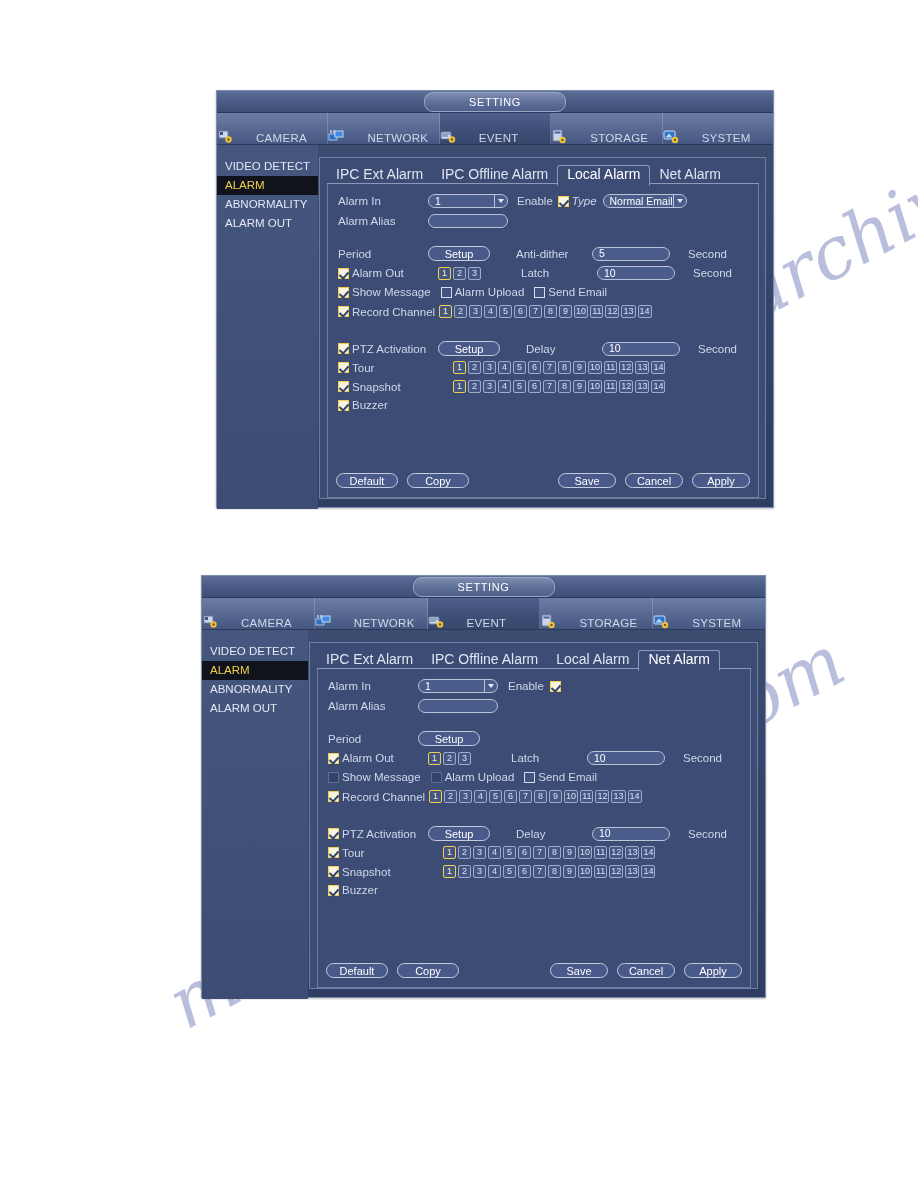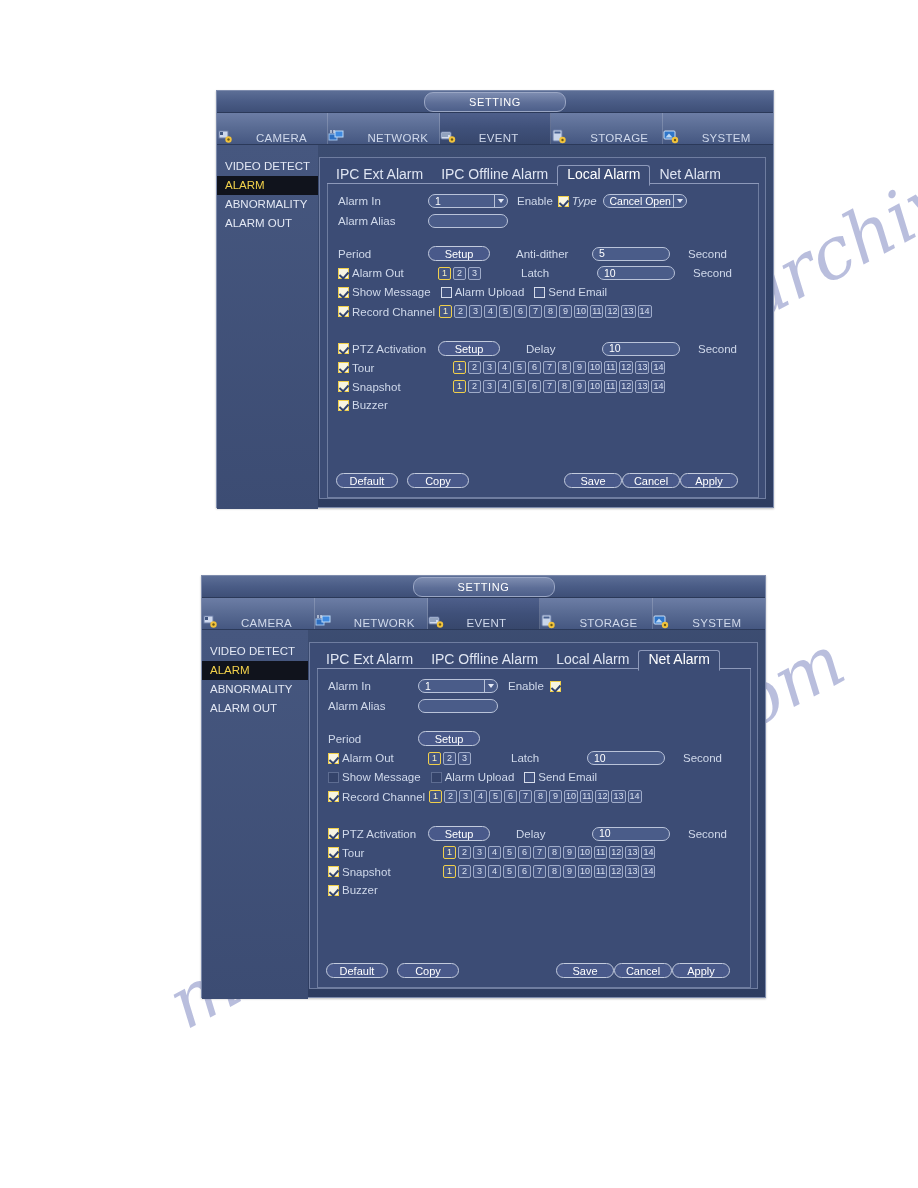--- a/index.html
+++ b/index.html
@@ -178,21 +178,21 @@
     border:1px solid #9fabc8;border-radius:2px;background:#45568320;
     background:#455683;
     color:#d8e0f0;font-size:9px;line-height:11px;text-align:center;
     padding:0 1px;
   }
   .chan.sel{border-color:#f0cf4a;color:#f7efc0;}
 
   
   .btnbar{position:absolute;left:8px;right:8px;bottom:9px;height:15px;}
   .btnbar .grp-l{position:absolute;left:0;display:flex;gap:9px;}
-  .btnbar .grp-r{position:absolute;right:12px;display:flex;}
+  .btnbar .grp-r{position:absolute;right:0;display:flex;gap:9px;}
   .btn.w{width:62px;}
   .btn.w2{width:58px;}
 
   .second{color:#cfd8ea;font-size:11.5px;margin-left:18px;}
 </style>
 </head>
 <body>
 
 <div class="watermark">
   <div class="wm-text wm-1">manualsarchive.com</div>
@@ -275,21 +275,21 @@
           <div class="combo" style="width:80px;">
             <span class="cval">1</span>
             <span class="arrow">
                 <i></i>
               </span>
           </div>
           <span class="lbl" style="margin-left:9px;">Enable</span>
           <span class="cb on" style="margin-left:5px;"></span>
           <span class="lbl" style="font-style:italic;">Type</span>
           <div class="combo" style="width:84px;margin-left:6px;">
-            <span class="cval">Cancel Open</span>
+            <span class="cval">Normal Email</span>
             <span class="arrow">
                 <i></i>
               </span>
           </div>
         </div>
 
         <div class="frow" style="left:10px;top:30px;">
           <span class="lbl" style="width:90px;">Alarm Alias</span>
           <div class="inputbox" style="width:80px;"></div>
         </div>

